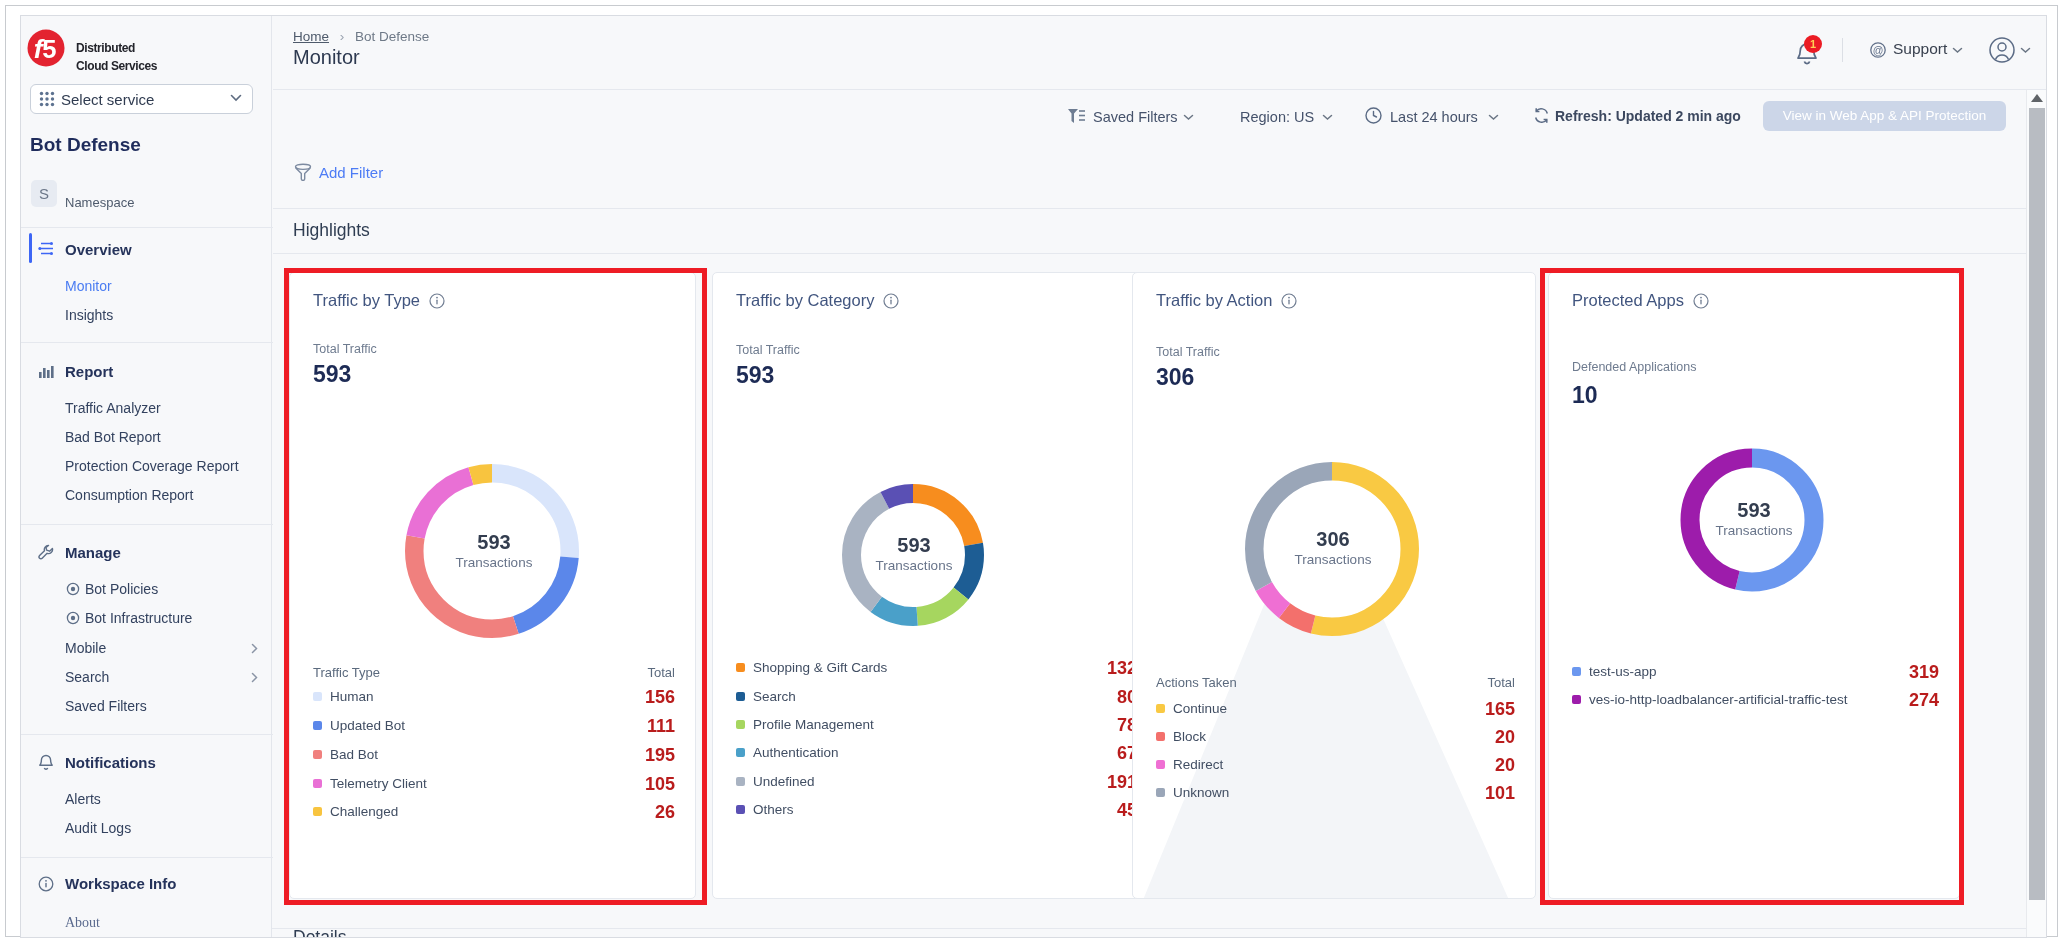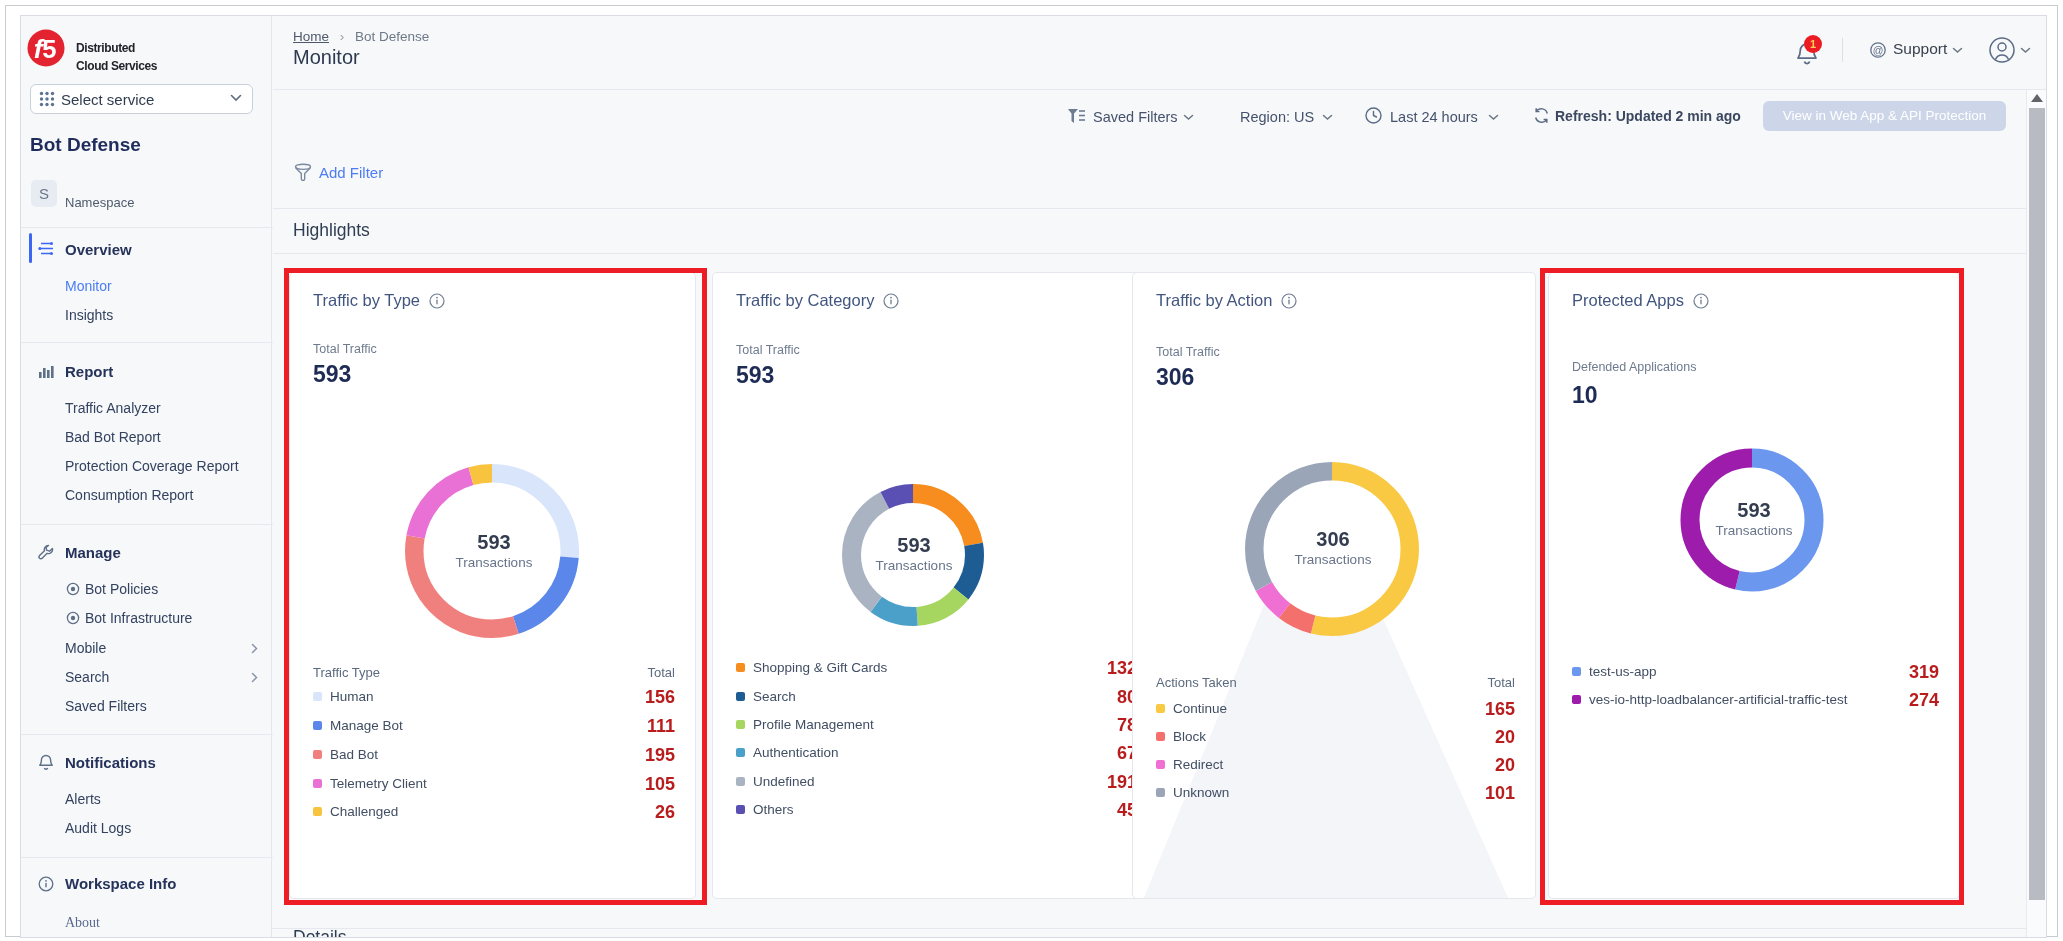--- a/index.html
+++ b/index.html
@@ -244,21 +244,21 @@
           <div class="t">Transactions</div>
         </div>
   <div class="lhead" style="top:392px;">Traffic Type<span style="position:absolute;right:0;">Total</span></div>
   <div class="lrow" style="top:416px;">
           <span class="lsw" style="background:#d9e5fb;"></span>
           <span class="llab">Human</span>
           <span class="lnum">156</span>
         </div>
   <div class="lrow" style="top:445px;">
           <span class="lsw" style="background:#5b87ea;"></span>
-          <span class="llab">Manage Bot</span>
+          <span class="llab">Updated Bot</span>
           <span class="lnum">111</span>
         </div>
   <div class="lrow" style="top:474px;">
           <span class="lsw" style="background:#f0807e;"></span>
           <span class="llab">Bad Bot</span>
           <span class="lnum">195</span>
         </div>
   <div class="lrow" style="top:503px;">
           <span class="lsw" style="background:#e970d5;"></span>
           <span class="llab">Telemetry Client</span>

